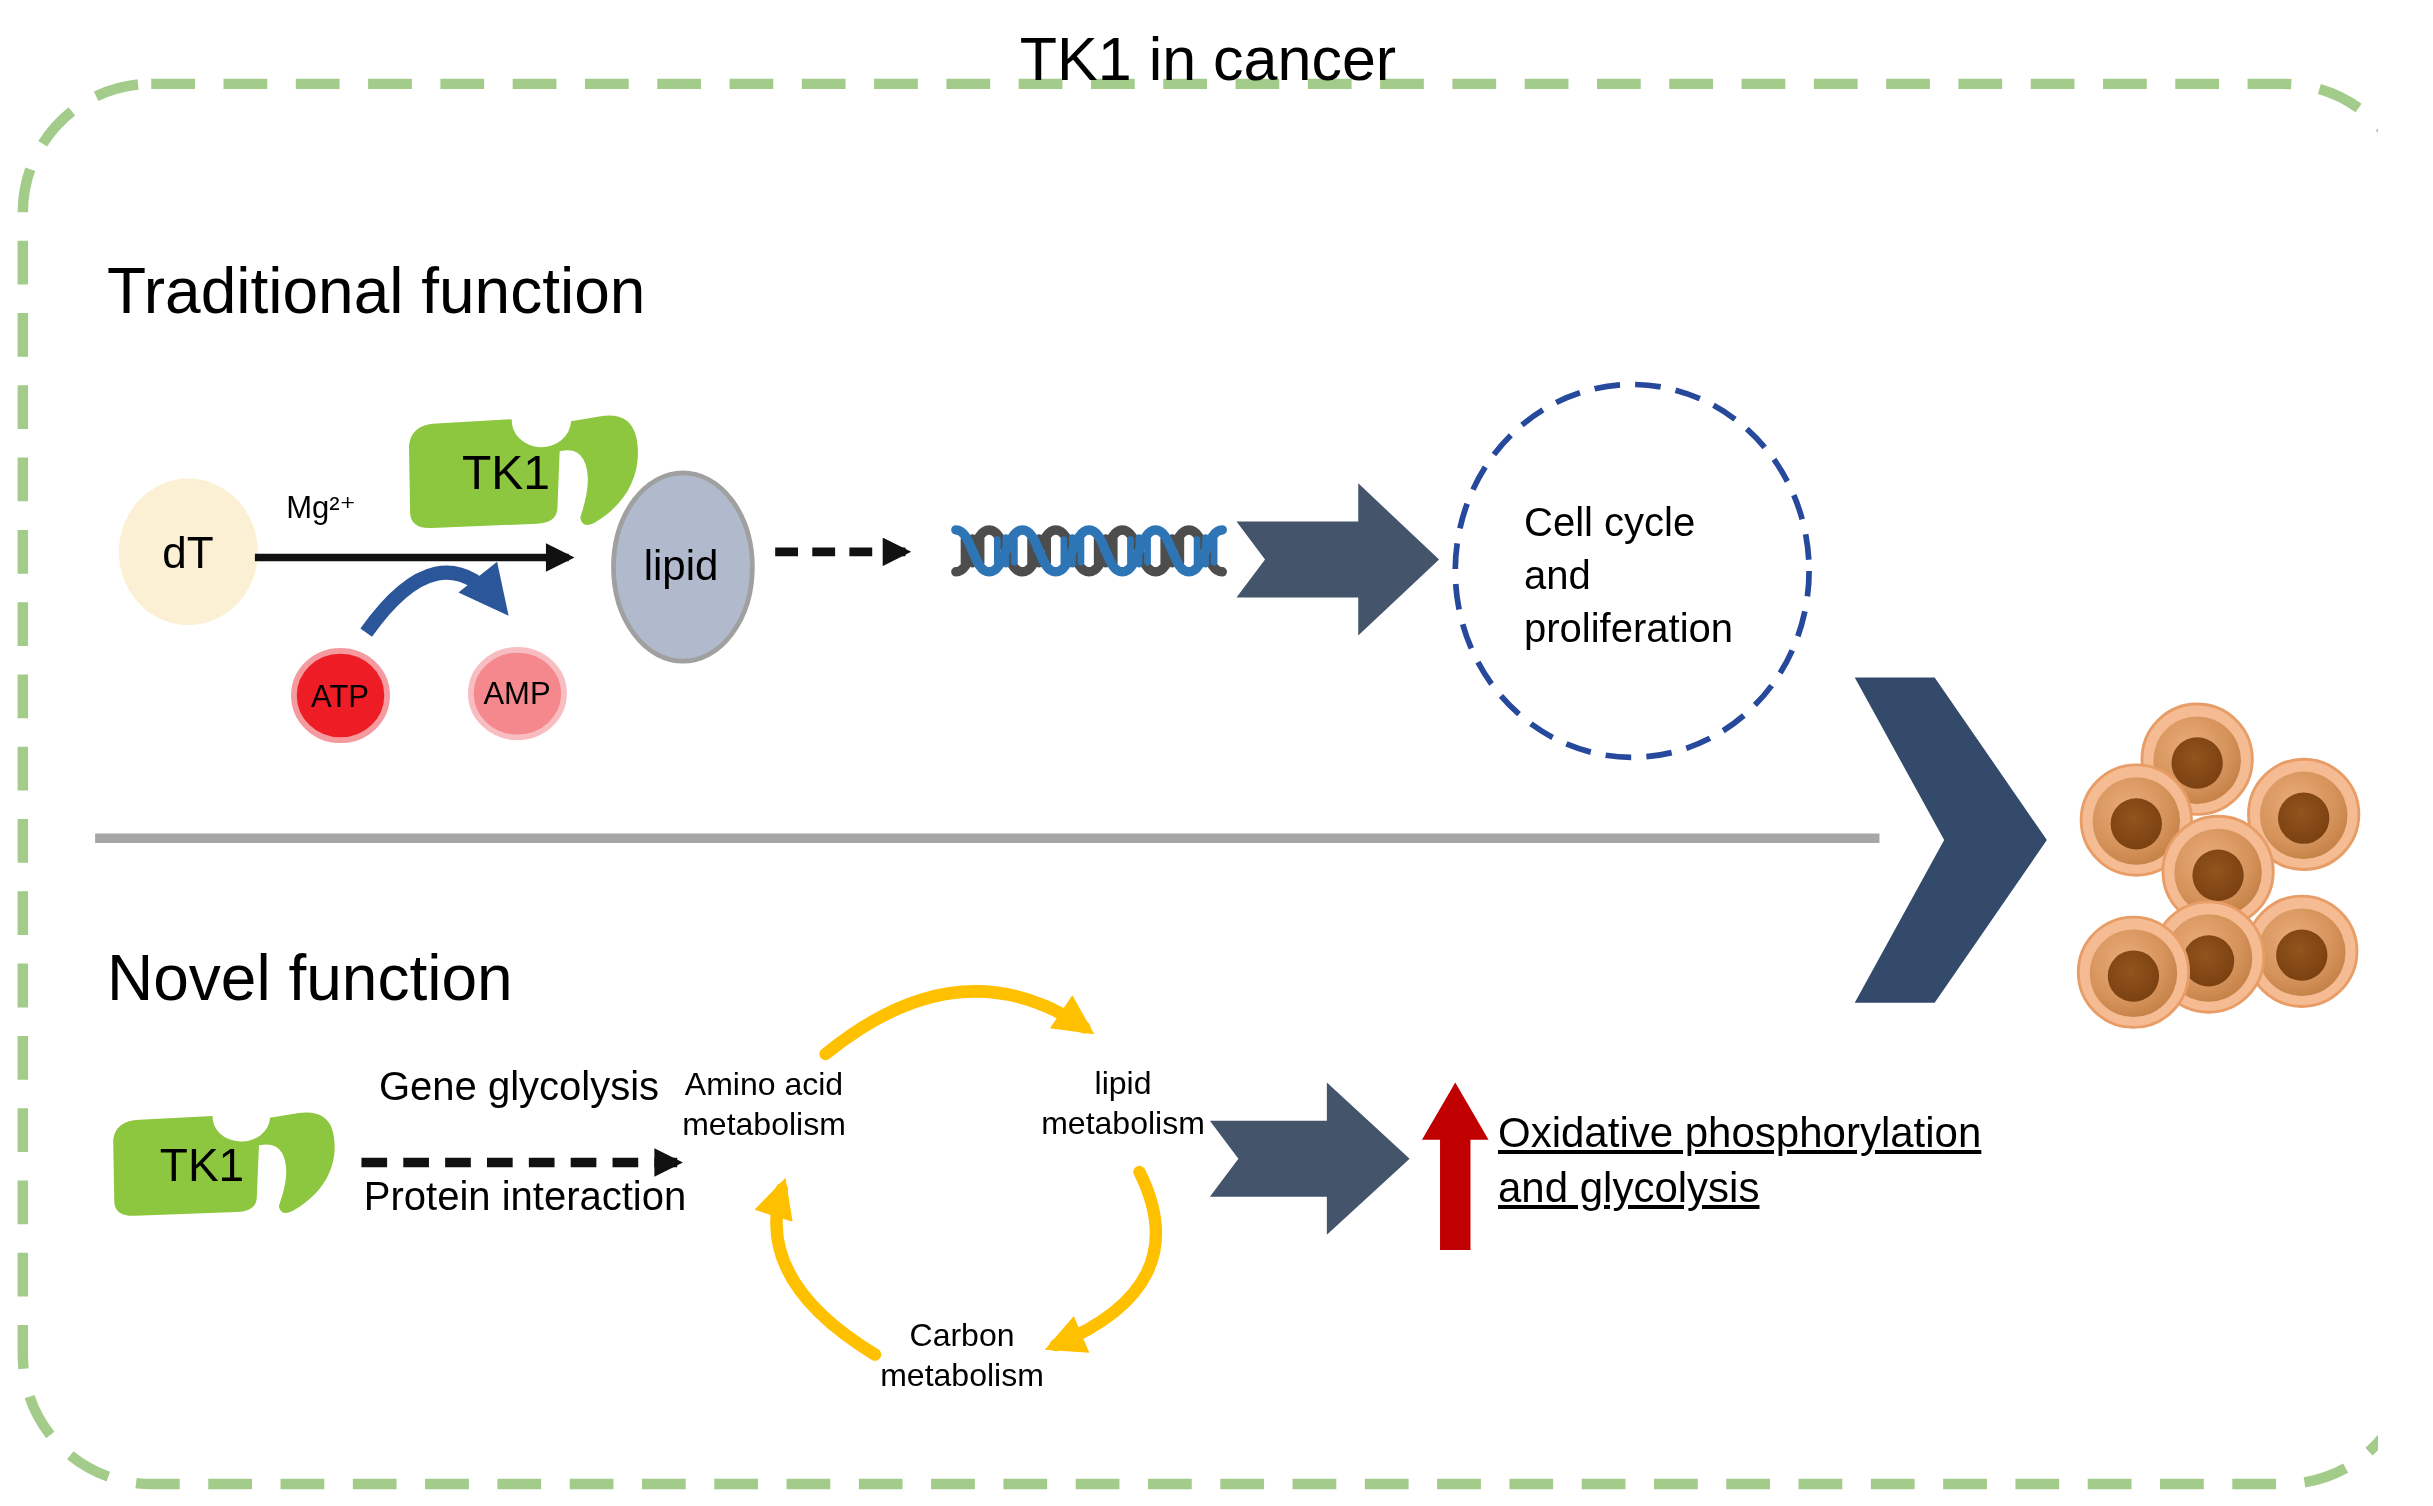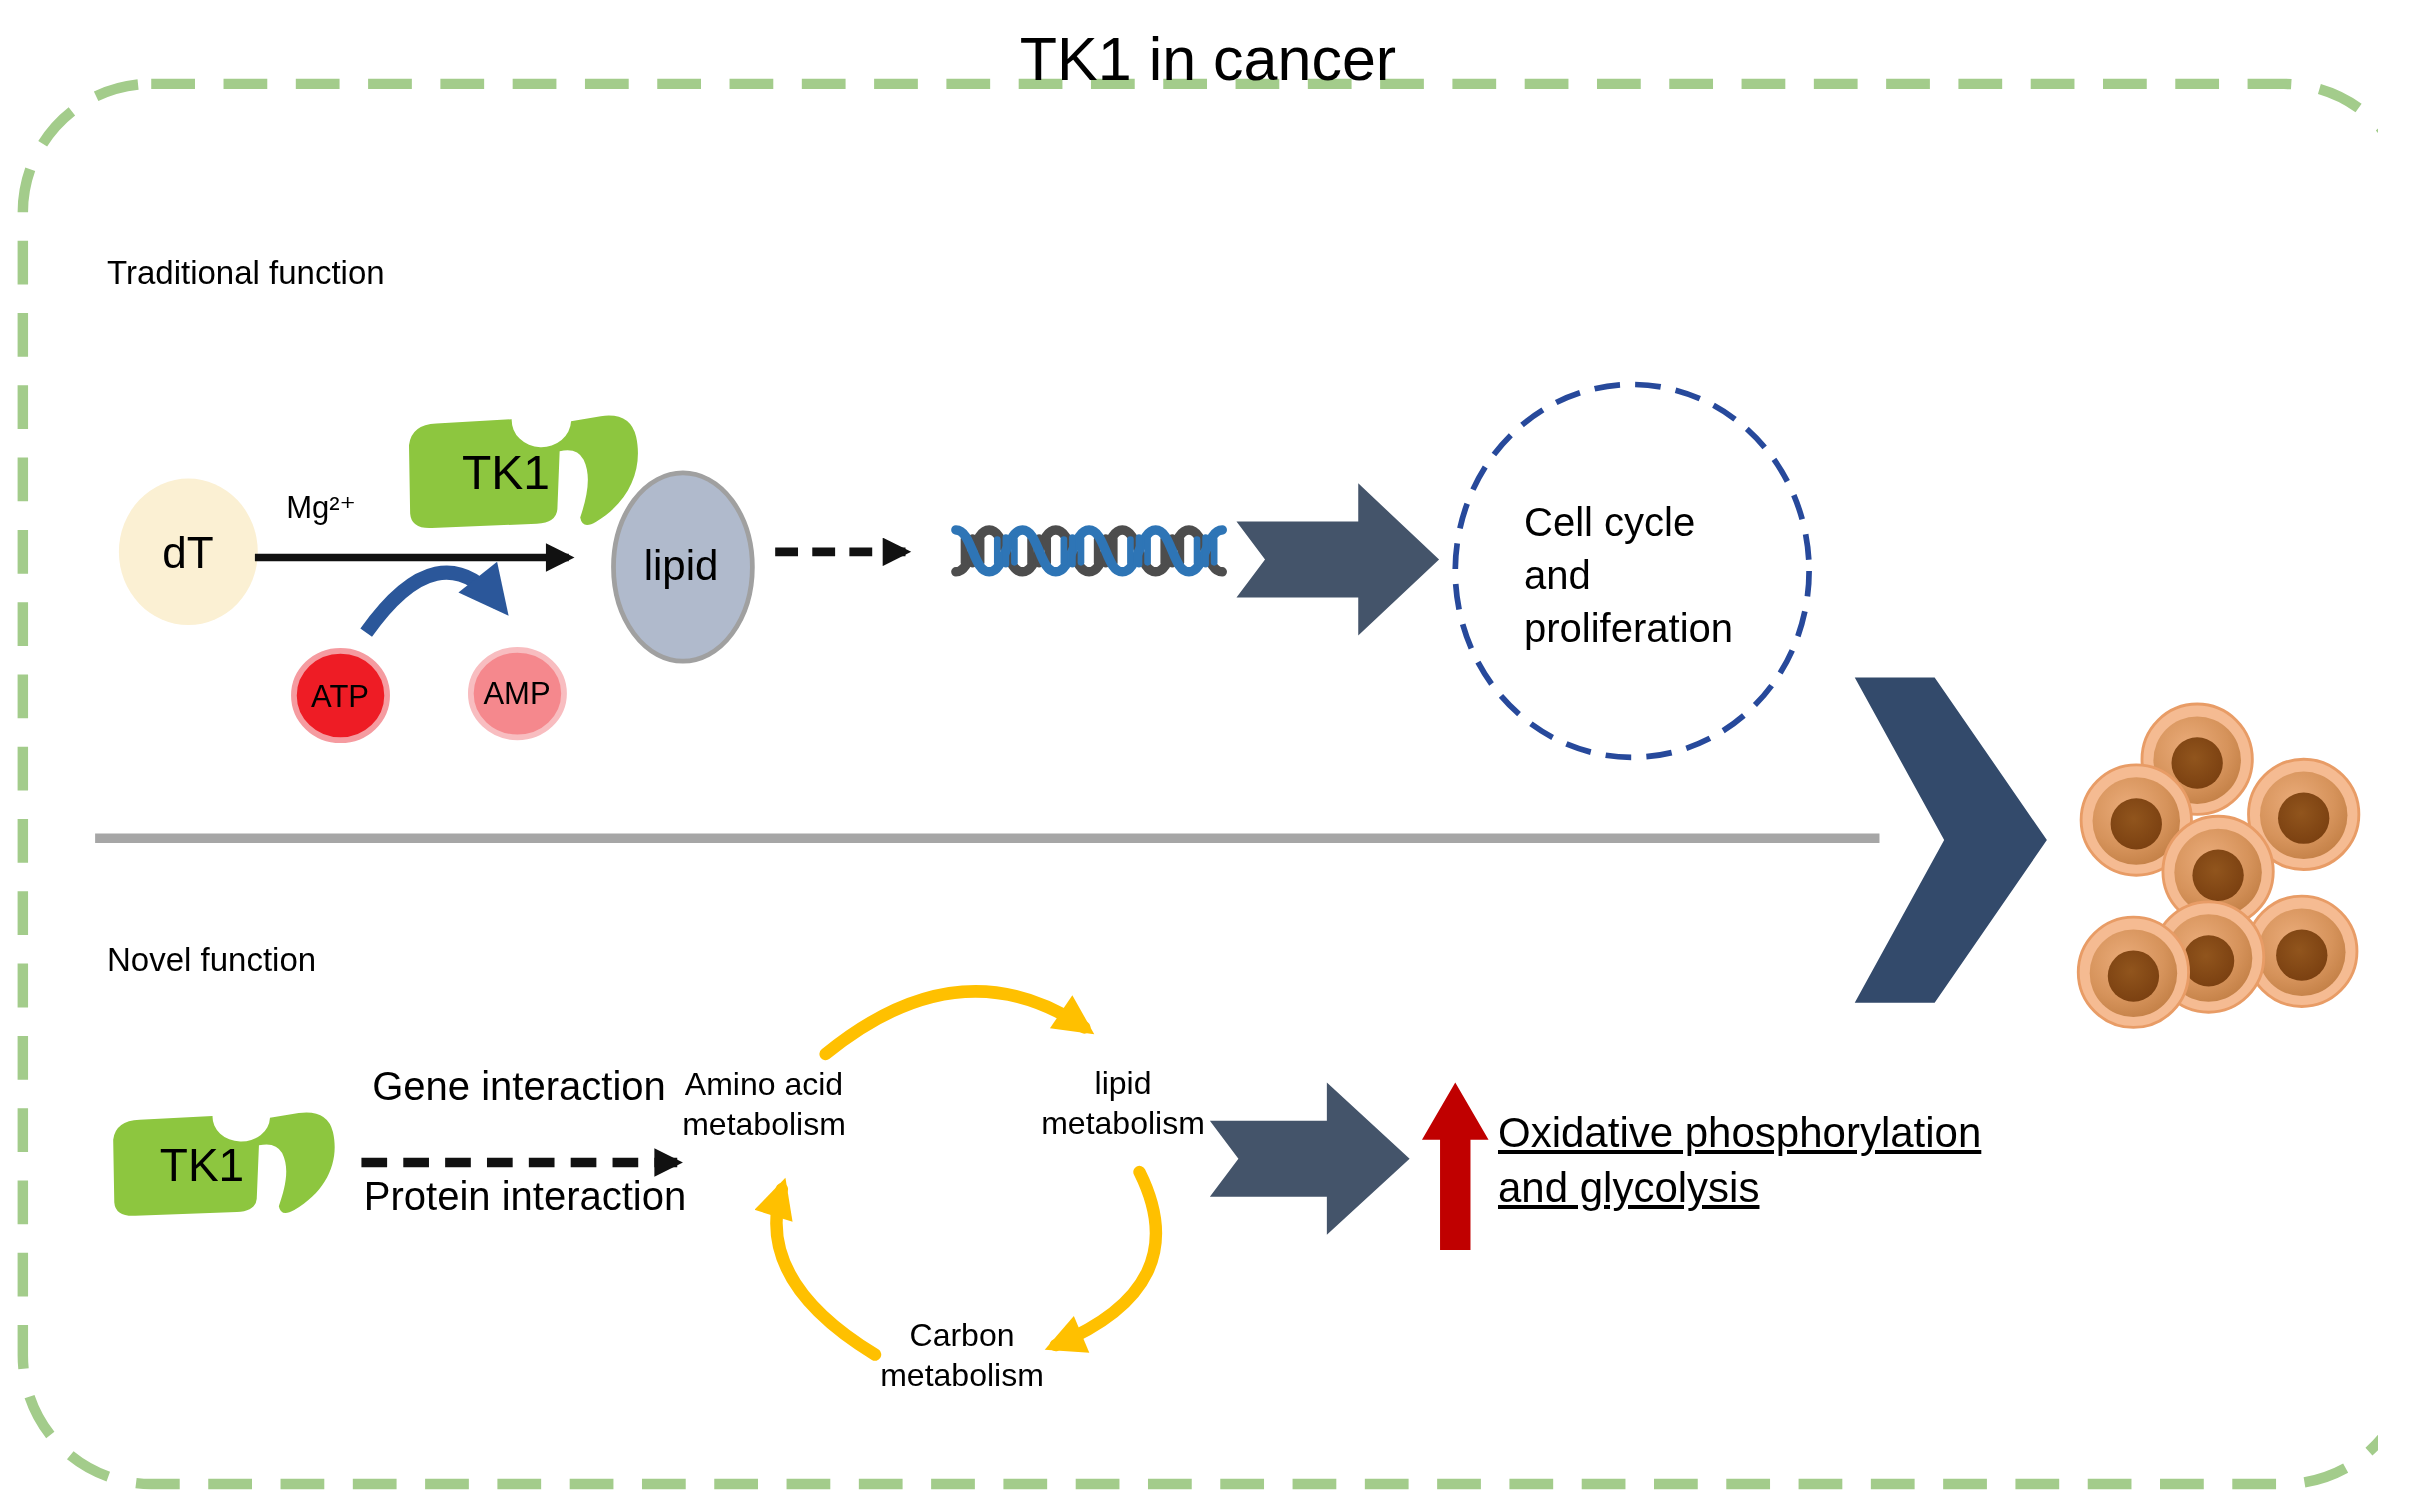--- a/index.html
+++ b/index.html
@@ -3,21 +3,21 @@
 <meta charset="utf-8">
 <style>
   html,body{margin:0;padding:0;background:#fff;}
   .stage{position:relative;width:2378px;height:1507px;background:#fff;overflow:hidden;
          font-family:"Liberation Sans","DejaVu Sans",sans-serif;color:#000;}
   svg.layer{position:absolute;left:0;top:0;}
   .lbl{position:absolute;white-space:nowrap;line-height:1.2;}
   .c{transform:translate(-50%,-50%);text-align:center;}
   .pre{white-space:pre-line;}
   .title{font-size:61px;}
-  .section{font-size:33px;}
+  .section{font-size:64px;}
   .mol{font-size:44px;}
   .enzyme-lbl{font-size:48px;}
   .small{font-size:31px;}
   .cycle-lbl{font-size:32px;line-height:1.25;}
   .mid{font-size:40px;}
   .outcome{font-size:42px;line-height:1.3;text-decoration:underline;}
 </style>
 </head>
 <body>
 
@@ -148,21 +148,21 @@
   <div class="lbl c small" style="left:517px;top:694px;">AMP</div>
 
   <div class="lbl pre mid" style="left:1524px;top:496px;line-height:1.33;">Cell cycle
 and
 proliferation</div>
 
   <div class="lbl section" style="left:107px;top:940px;">Novel function</div>
 
   <div class="lbl c enzyme-lbl" style="left:202px;top:1166px;font-size:46px;">TK1</div>
 
-  <div class="lbl c mid" style="left:519px;top:1086px;">Gene interaction</div>
+  <div class="lbl c mid" style="left:519px;top:1086px;">Gene glycolysis</div>
 
   <div class="lbl c mid" style="left:525px;top:1196px;text-align:right;">Protein interaction</div>
 
   <div class="lbl c pre cycle-lbl" style="left:764px;top:1104px;">Amino acid
 metabolism</div>
 
   <div class="lbl c pre cycle-lbl" style="left:1123px;top:1103px;">lipid
 metabolism</div>
 
   <div class="lbl c pre cycle-lbl" style="left:962px;top:1355px;">Carbon

